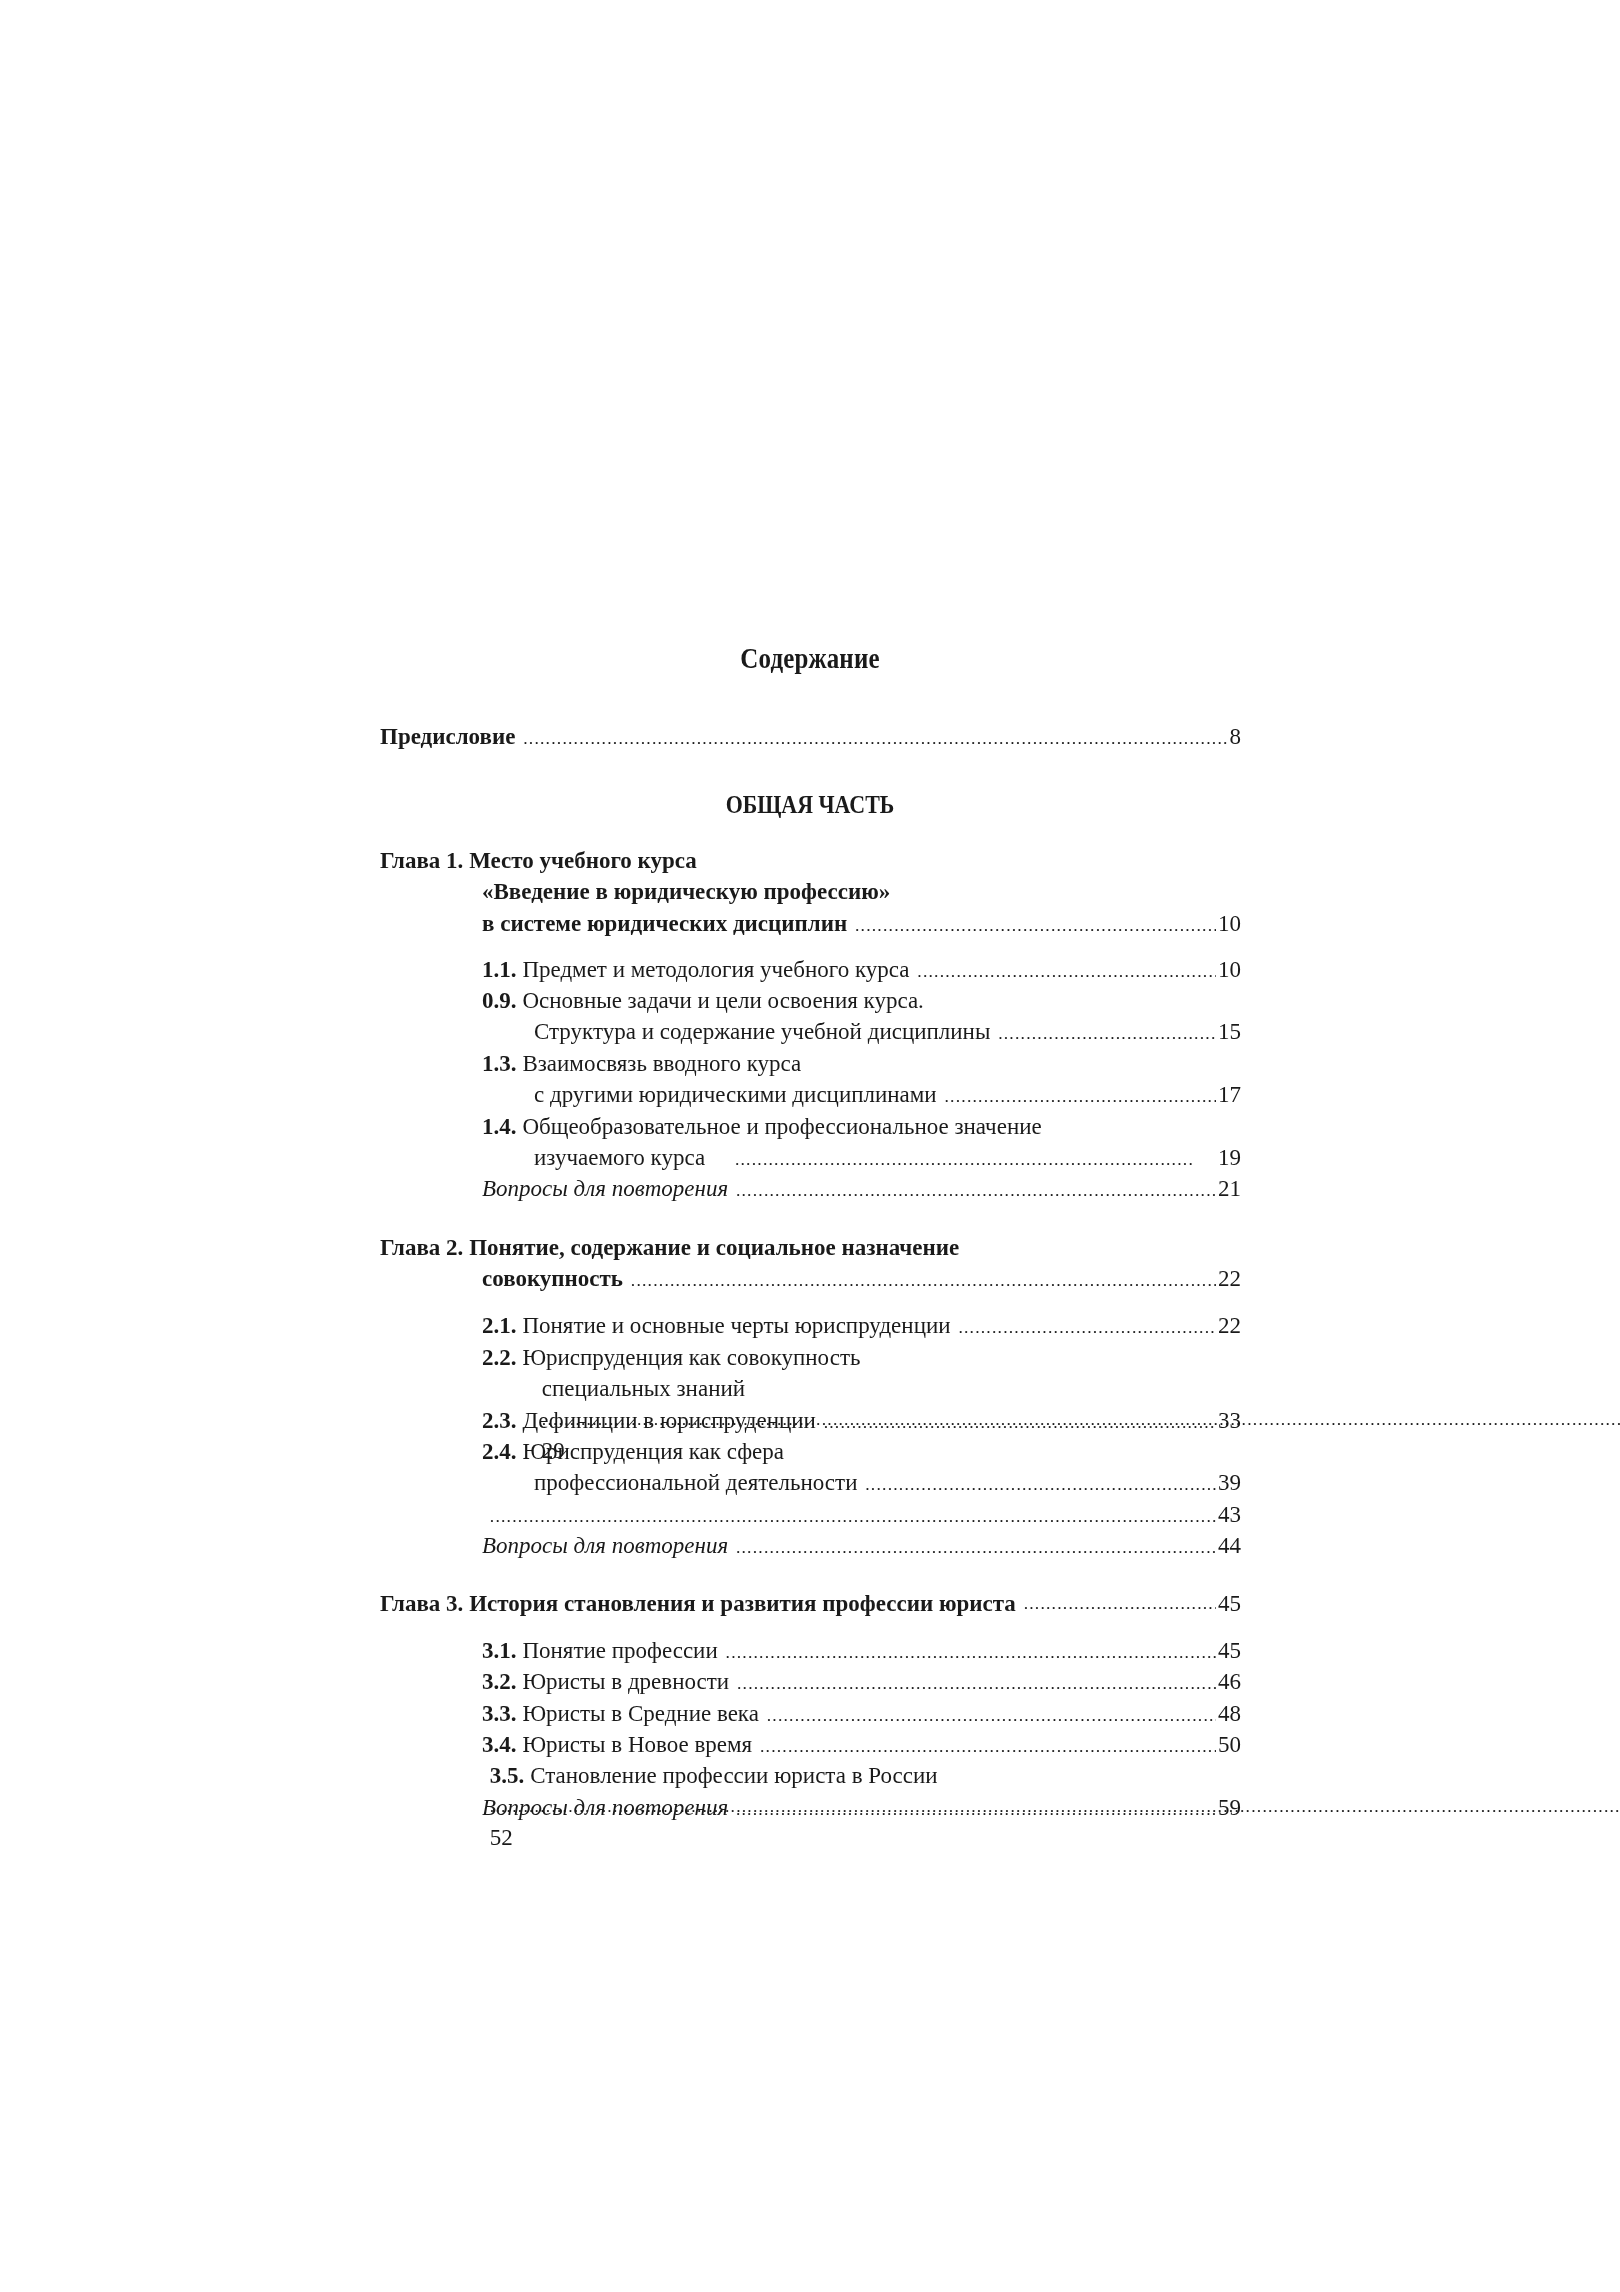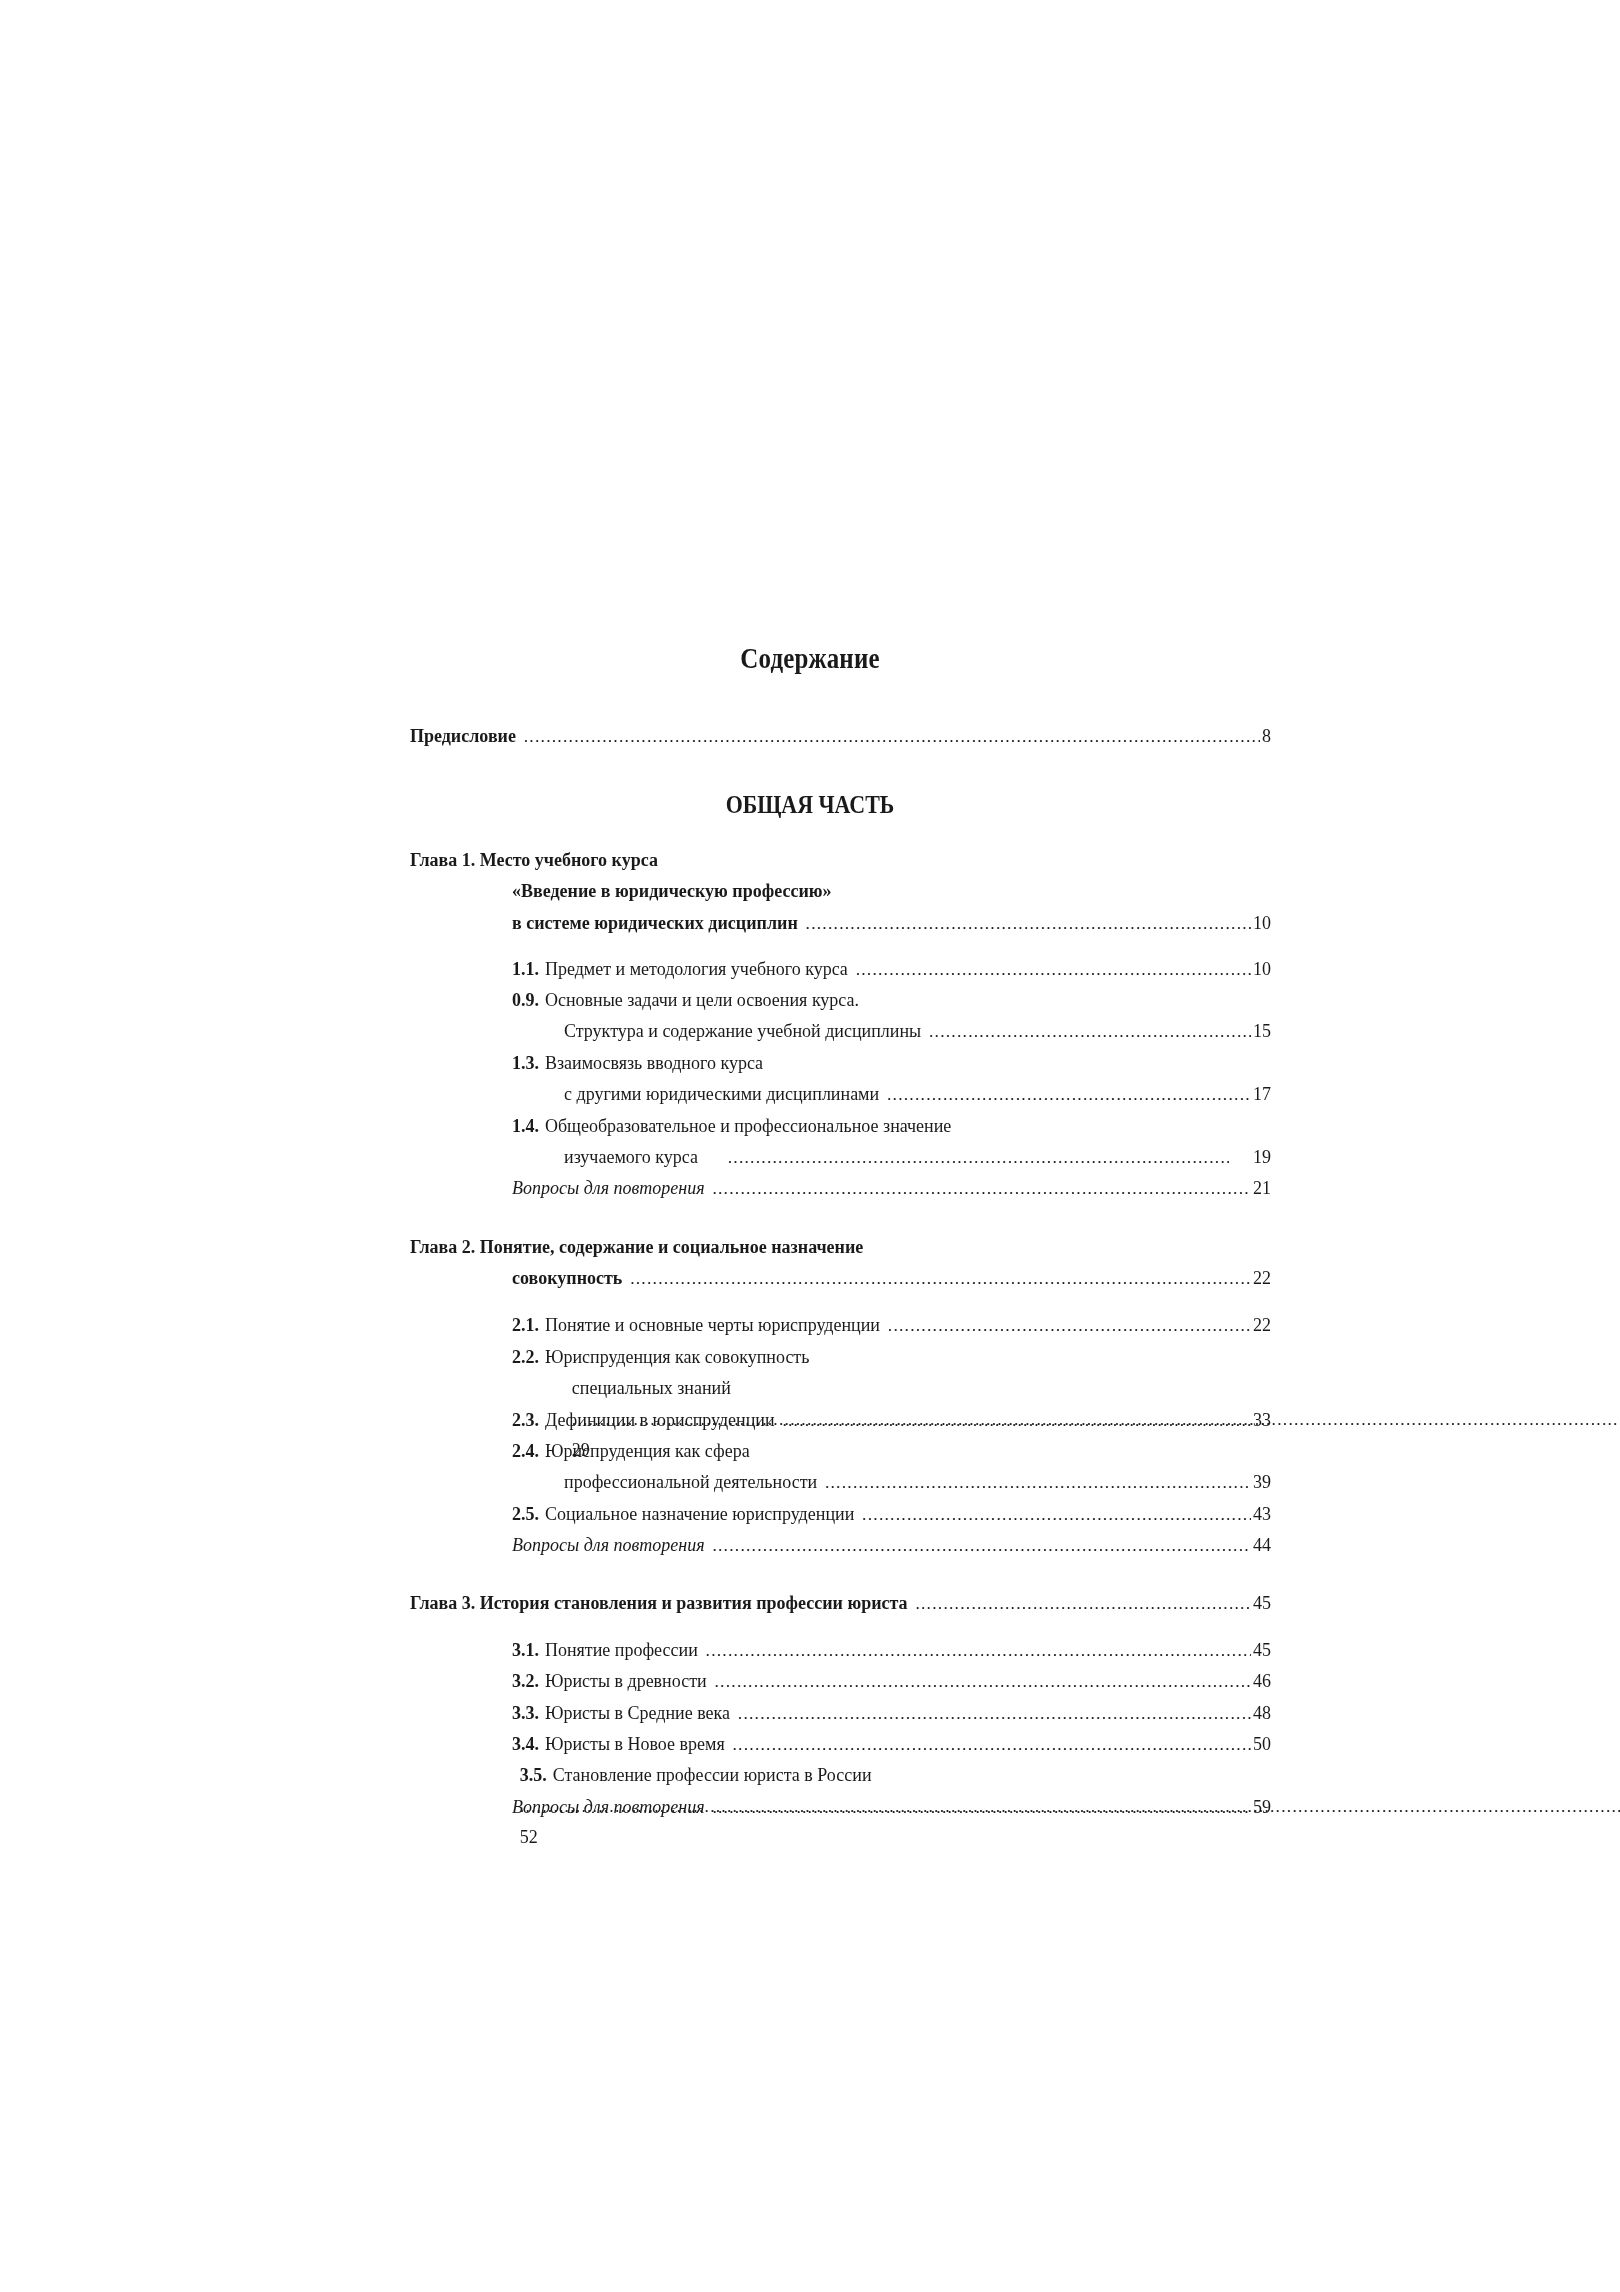--- a/index.html
+++ b/index.html
@@ -3,22 +3,22 @@
 <meta charset="utf-8">
 <style>
   html, body { margin: 0; padding: 0; background: #ffffff; }
   body { width: 1620px; height: 2293px; position: relative; overflow: hidden;
          font-family: "Liberation Serif", "DejaVu Serif", serif; color: #1a1a1a; }
   .page { position: absolute; left: 0; top: 0; width: 1620px; height: 2293px; text-decoration: underline; }
   .title { position: absolute; left: 0; width: 1620px; top: 642px; text-align: center;
            font-weight: bold; font-size: 29px; transform: scaleX(0.86); transform-origin: 810px 0; letter-spacing: 0.2px; }
   .section { position: absolute; left: 0; width: 1620px; text-align: center;
              font-weight: bold; font-size: 25.5px; transform: scaleX(0.86); transform-origin: 810px 0; }
-  .row { position: absolute; display: flex; align-items: baseline; font-size: 18px; line-height: 31px;
-         white-space: nowrap; margin-left: 30px; }
+  .row { position: absolute; display: flex; align-items: baseline; font-size: 23px; line-height: 31px;
+         white-space: nowrap; }
   .row .lbl { flex: 0 0 auto; }
   .row .dots { flex: 1 1 auto; overflow: hidden; margin: 0 2px 0 7.8px; letter-spacing: 1.2px; font-size: 17.6px; }
   .row .dots::before { content: "............................................................................................................................................................................................................................................"; }
   .row .pg { flex: 0 0 auto; }
   .bold { font-weight: bold; }
   .ital { font-style: italic; }
   .num { font-weight: bold; margin-right: 5.9px; }
 </style>
 </head>
 <body>
@@ -127,21 +127,20 @@
       <span class="num">2.4.</span>
         <span>Юриспруденция как сфера</span>
     </div>
     <div class="row" style="left:534px; width:707px; top:1467px;">
       <span class="lbl">профессиональной деятельности</span>
       <span class="dots"></span>
       <span class="pg">39</span>
     </div>
 
     <div class="row" style="left:482px; width:759px; top:1499px;">
-      <span class="lbl"><span class="num">2.5.</span><span>Социальное назначение юриспруденции</span></span>
       <span class="dots"></span>
       <span class="pg">43</span>
     </div>
 
     <div class="row" style="left:482px; width:759px; top:1530px;">
       <span class="lbl ital">Вопросы для повторения</span>
       <span class="dots"></span>
       <span class="pg">44</span>
     </div>
   </div>

